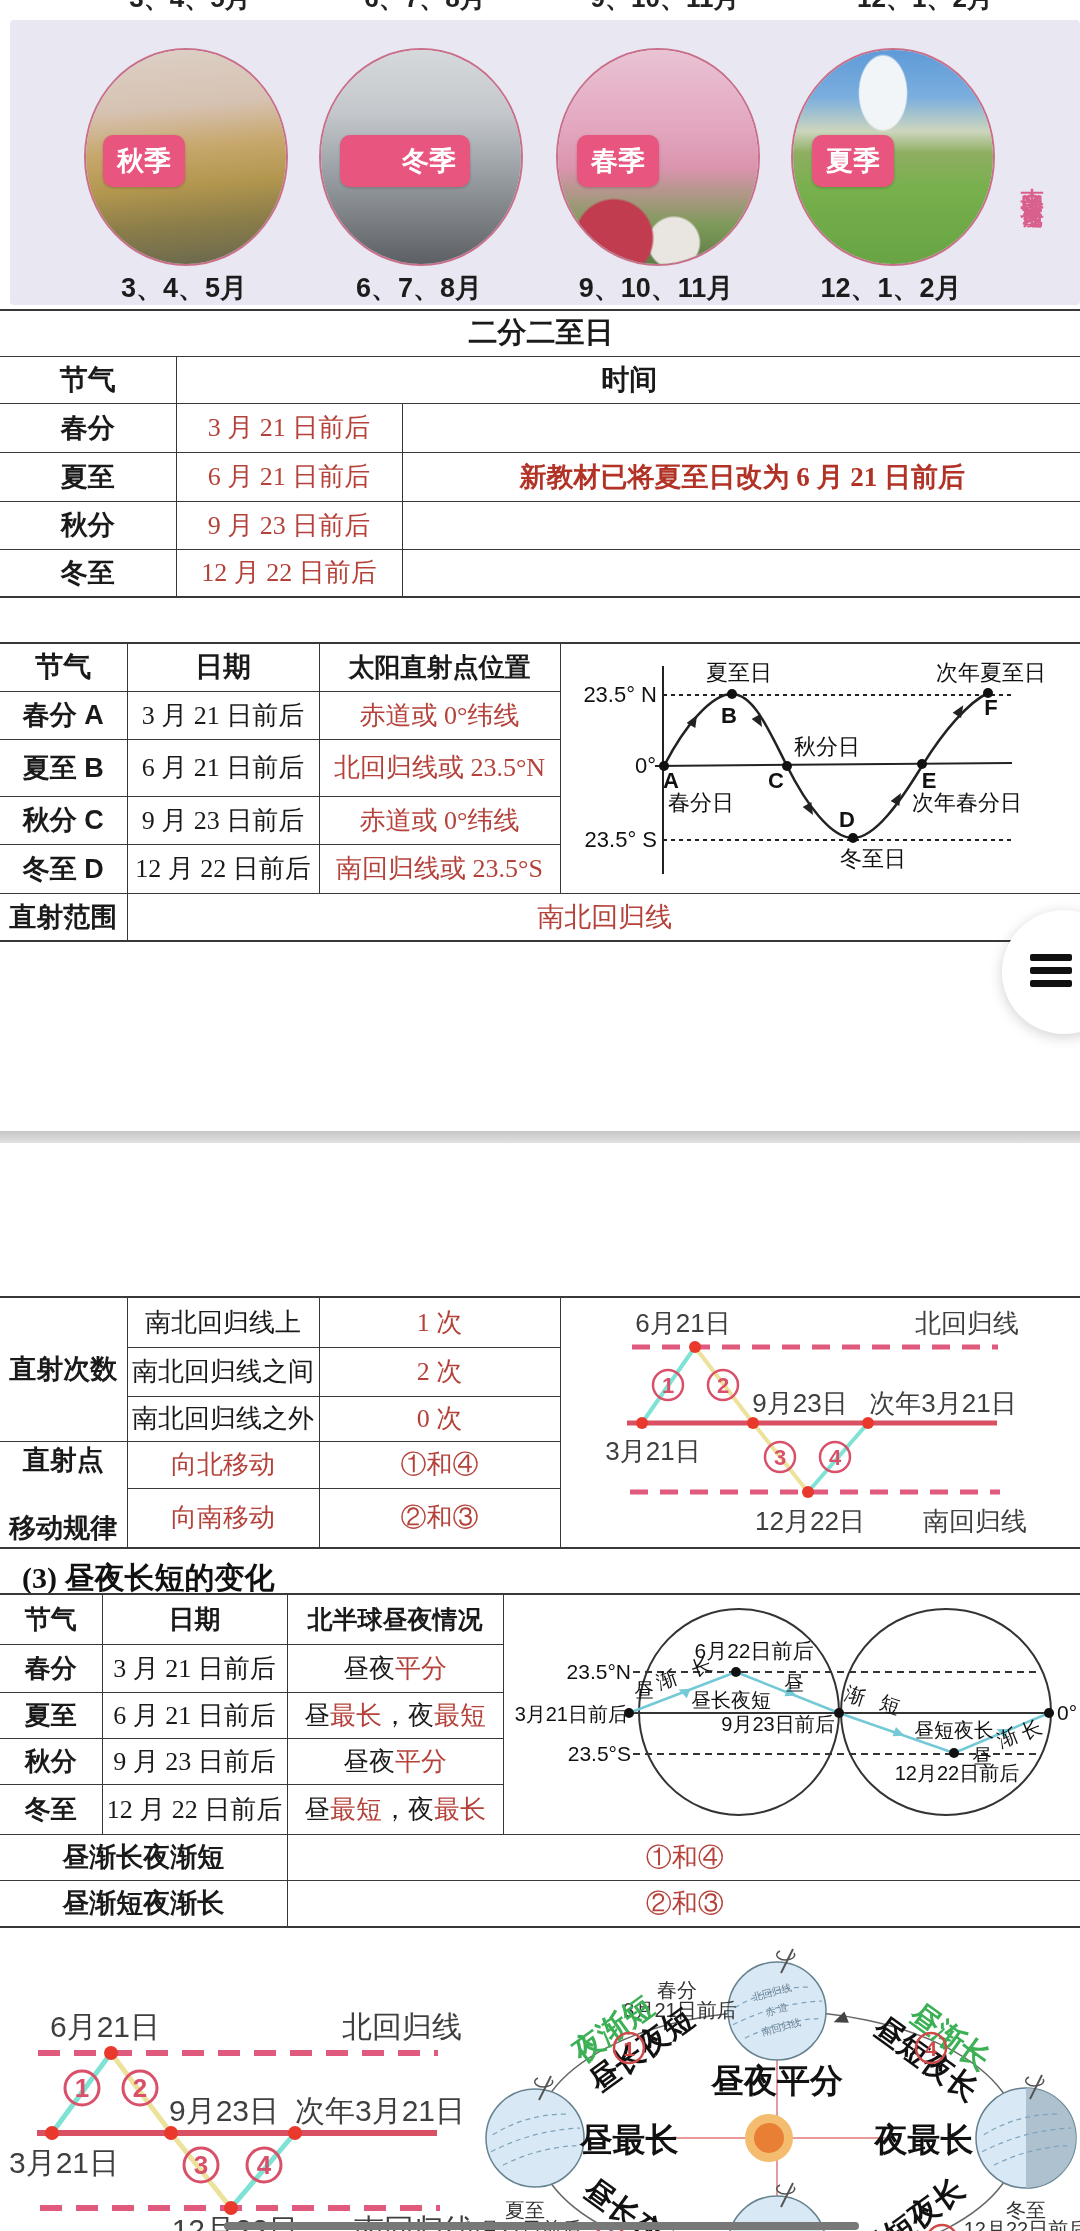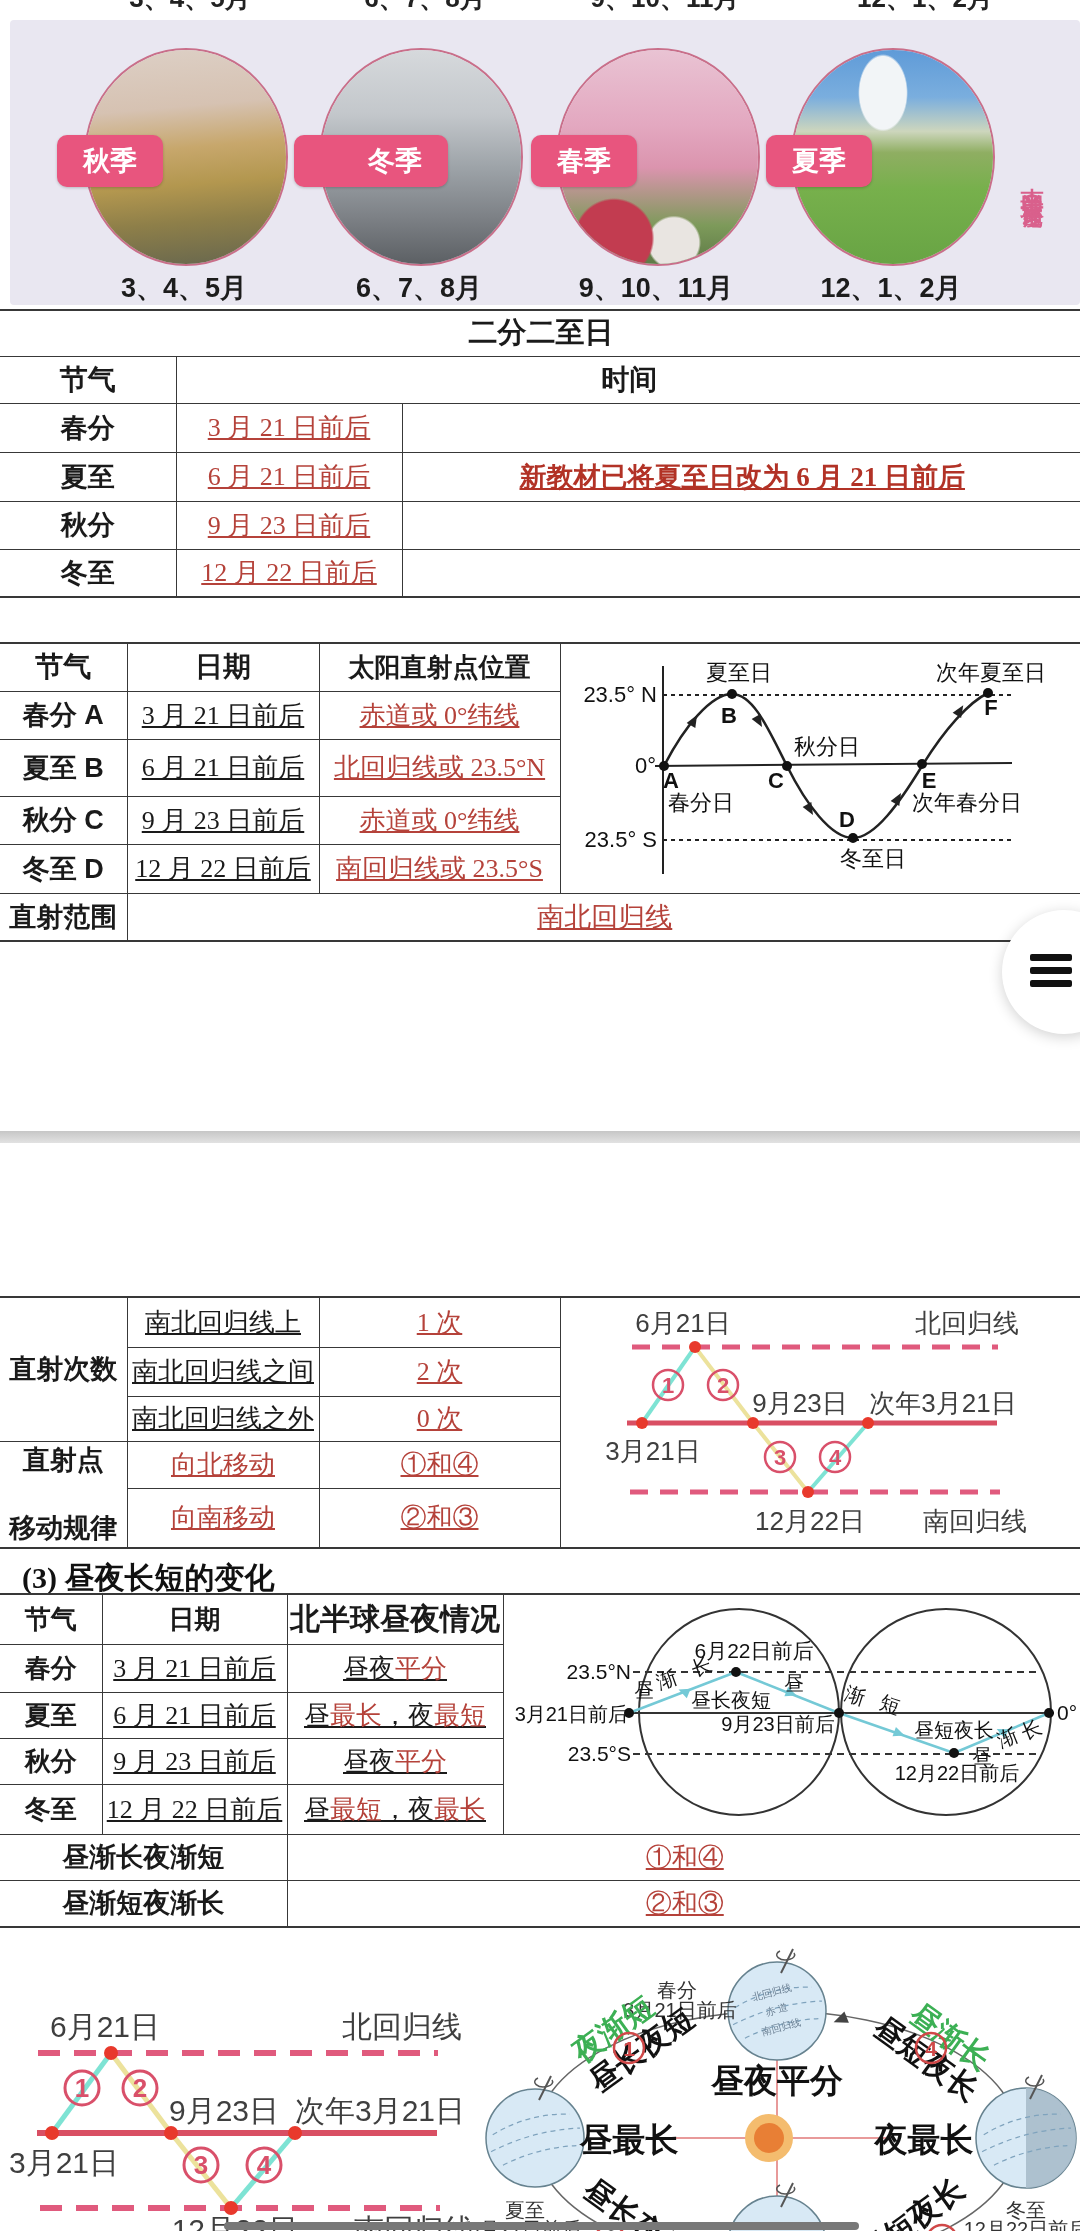--- a/index.html
+++ b/index.html
@@ -1,19 +1,19 @@
 <!DOCTYPE html>
 <html><head>
 <meta charset="utf-8">
 <style>
   html,body{margin:0;padding:0;background:#fff;}
   .screen{position:relative;width:1080px;height:2231px;background:#fff;overflow:hidden;
           font-family:"Liberation Sans",sans-serif;color:#1a1a1a;}
   .abs{position:absolute;}
-  .serif{font-family:"Liberation Serif","DejaVu Serif",serif;text-decoration:underline;}
+  .serif{font-family:"Liberation Serif","DejaVu Serif",serif;}
   .red{color:#b5423a;}
   .redb{color:#b23226;font-weight:bold;}
   
   table.t{border-collapse:collapse;table-layout:fixed;position:absolute;left:-2px;
           border:2.5px solid #383838;background:#fff;}
   table.t td{border:1.6px solid #383838;text-align:center;vertical-align:middle;padding:0;overflow:hidden;}
   .th{font-weight:bold;font-size:28px;}
   .term{font-weight:bold;font-size:27px;}
   .date{font-size:26px;}
   .val{font-size:26px;}
@@ -22,23 +22,23 @@
   .panel{background:#e9e7f1;border-radius:4px;}
   .circle{position:absolute;border-radius:50%;border:2.5px solid #c96f8a;overflow:hidden;z-index:2;}
   .ph{width:100%;height:100%;}
   .ph-autumn{background:linear-gradient(175deg,#ddd0c6 0%,#d6c2b2 28%,#c7a76c 46%,#b3974f 62%,#8e7f49 78%,#66664e 100%);}
   .ph-winter{background:linear-gradient(180deg,#d6d9dc 0%,#c3c7cb 30%,#9da3a8 55%,#7d8186 78%,#5c6064 100%);}
   .ph-spring{background:radial-gradient(circle at 28% 88%,#c23c50 0 16%,rgba(0,0,0,0) 17%),
              radial-gradient(circle at 58% 90%,#e9e5e1 0 11%,rgba(0,0,0,0) 12%),
              linear-gradient(180deg,#e9c3d3 0%,#e3a8c0 35%,#db94ae 55%,#7d9a5a 82%,#5e7a46 100%);}
   .ph-summer{background:radial-gradient(ellipse at 45% 20%,#f2f5f7 0 15%,rgba(255,255,255,0) 16%),
              linear-gradient(180deg,#5f9bd8 0%,#7aaede 22%,#cdd6bd 38%,#8fae62 48%,#77b04c 65%,#68a444 100%);}
-  .badge{position:absolute;width:106px;height:52px;background:#e8557e;border-radius:10px;color:#fff;
+  .badge{position:absolute;width:82px;height:52px;background:#e8557e;border-radius:10px;color:#fff;
          font-weight:bold;font-size:27px;display:flex;align-items:center;justify-content:center;
-         z-index:3;box-shadow:0 1px 3px rgba(0,0,0,.2);}
+         z-index:3;box-shadow:0 1px 3px rgba(0,0,0,.2);margin-left:46px;}
   .months{position:absolute;width:240px;text-align:center;font-weight:bold;font-size:27px;color:#1c1c1c;z-index:2;}
   .side-label{writing-mode:vertical-rl;color:#d9608c;font-weight:bold;line-height:1.25;text-align:center;}
   .side-main{font-size:23px;letter-spacing:5px;}
   .side-sub{font-size:19px;letter-spacing:1px;}
   .frag{position:absolute;top:-19px;width:160px;text-align:center;font-weight:bold;font-size:26px;color:#222;}
   
   .heading{font-family:"Liberation Serif","DejaVu Serif",serif;font-weight:bold;font-size:30px;color:#111;}
   .footer{width:1080px;text-align:center;font-size:20px;color:#8f8f8f;letter-spacing:3px;}
   .grayband{width:1080px;height:12px;background:linear-gradient(#c6c6c6,#e2e2e2);}
   
@@ -314,21 +314,21 @@
     <colgroup>
         <col style="width:103px">
         <col style="width:185px">
         <col style="width:216px">
         <col style="width:580px">
       </colgroup>
     <tbody>
         <tr style="height:50px;">
       <td class="th" style="font-size:26px;">节气</td>
       <td class="th" style="font-size:26px;">日期</td>
-      <td class="th" style="font-size:30px;">北半球昼夜情况</td>
+      <td class="th" style="font-size:25px;">北半球昼夜情况</td>
       <td rowspan="5"></td>
     </tr>
     <tr style="height:48px;">
       <td class="term" style="font-size:26px;">春分</td>
       <td class="date serif">3 月 21 日前后</td>
       <td class="val serif"><span>昼夜</span><span class="red">平分</span><span></span><span class="red"></span></td>
     </tr>
     <tr style="height:46px;">
       <td class="term" style="font-size:26px;">夏至</td>
       <td class="date serif">6 月 21 日前后</td>

